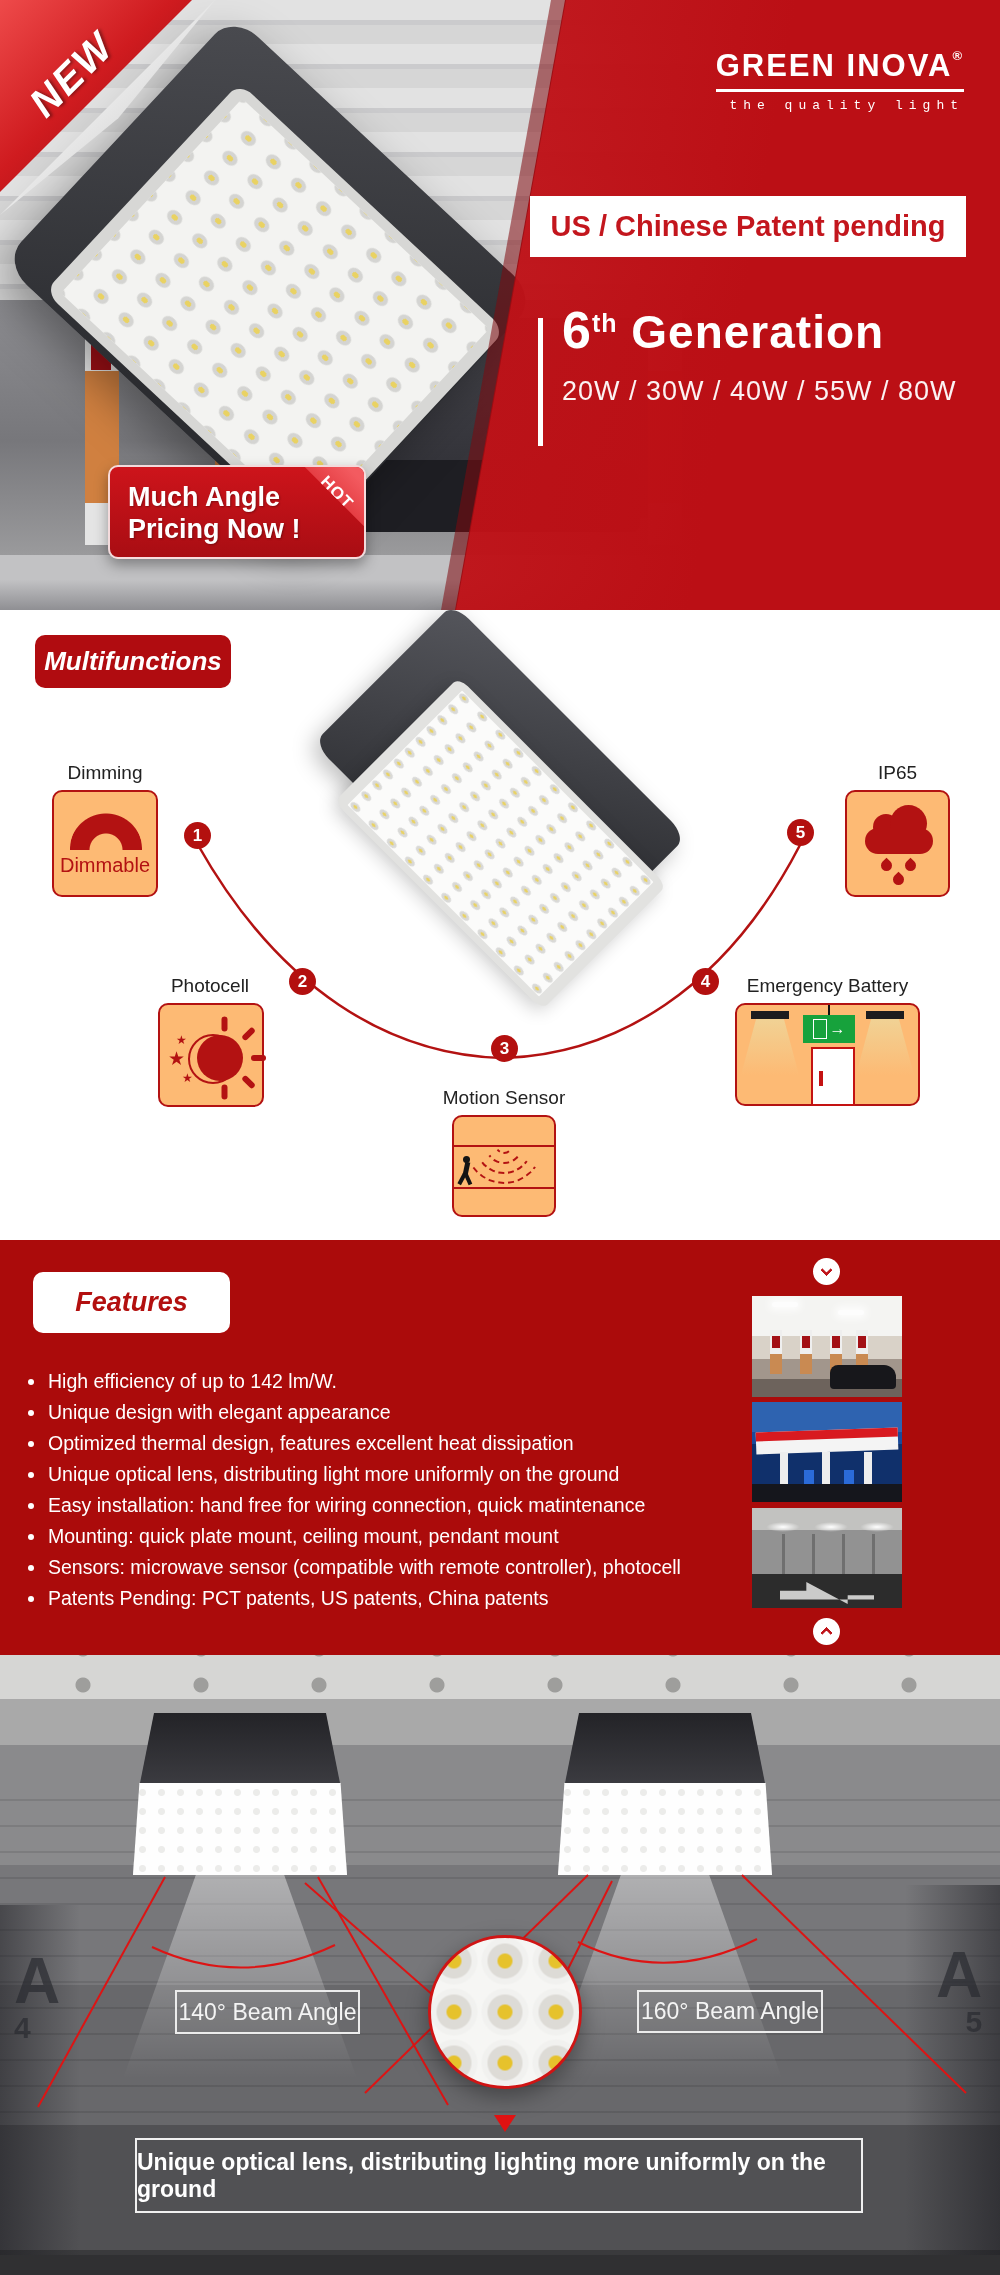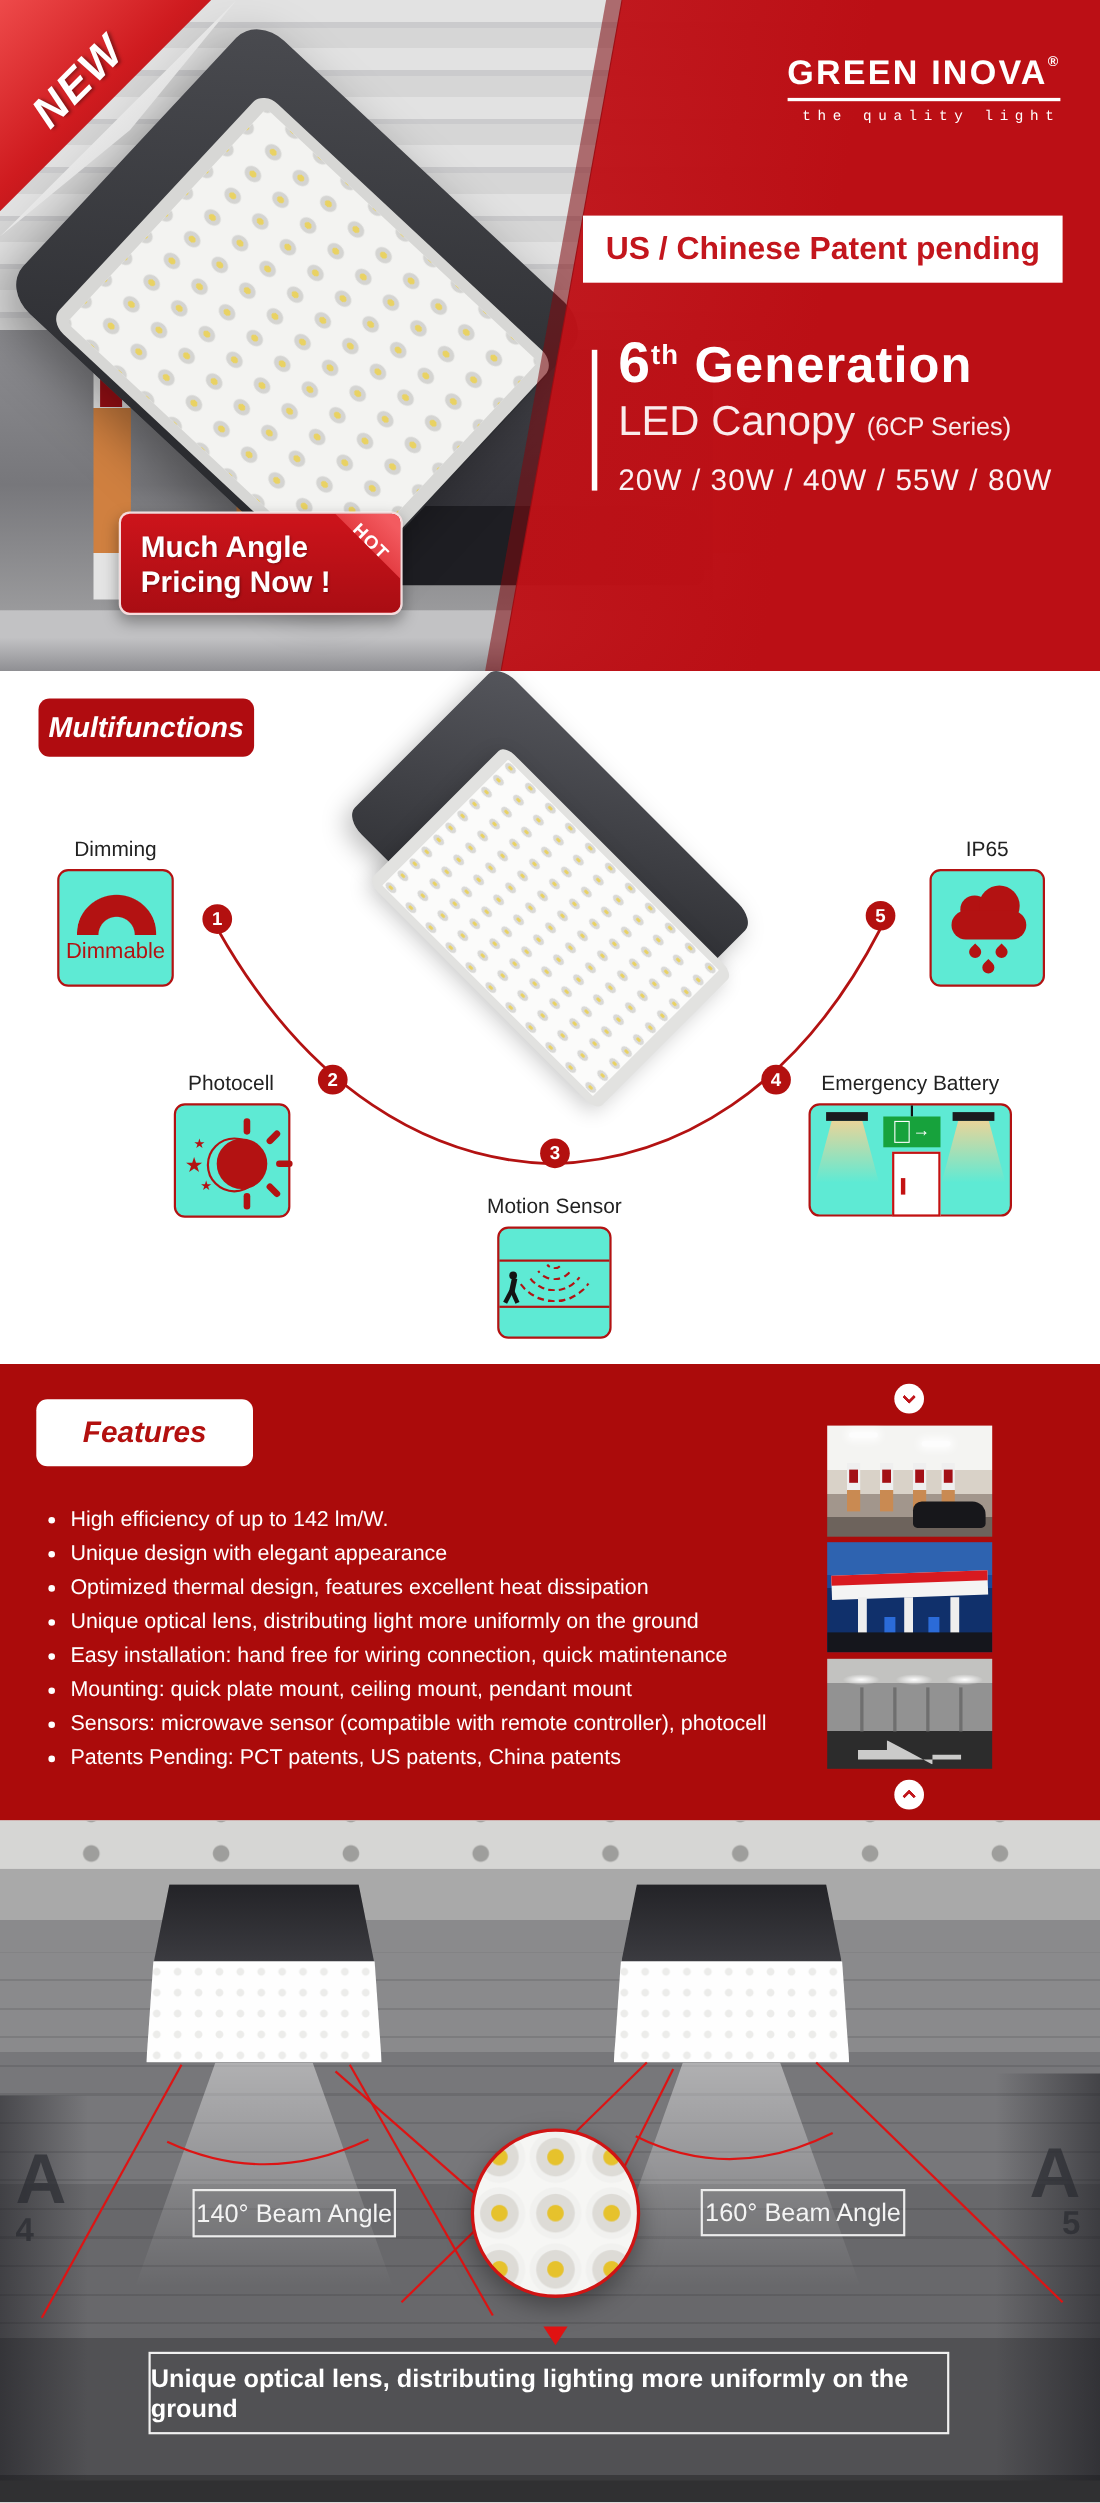--- a/index.html
+++ b/index.html
@@ -76,21 +76,21 @@
   .mp-body { position:absolute; left:350px; top:30px; width:300px; height:300px; border-radius:20px;
     background:linear-gradient(135deg,#55565c,#2a2b2f 75%); transform:rotate(45deg) scale(1.1,.66); box-shadow:0 14px 26px rgba(0,0,0,.25); }
   .mp-face { position:absolute; left:363px; top:96px; width:275px; height:275px; border-radius:12px;
     background-color:#fbfbfa; border:11px solid #e2e2e0; transform:rotate(45deg) scale(1.07,.64);
     background-image:
       radial-gradient(circle, #e9d263 0 2px, rgba(0,0,0,0) 2.6px),
       radial-gradient(circle, #d9d9d7 0 5px, rgba(0,0,0,0) 6px);
     background-size:24px 24px, 24px 24px; background-position:center; box-shadow:0 10px 22px rgba(0,0,0,.18); }
 
   .co-label { position:absolute; text-align:center; color:#222; font-size:19px; }
-  .co-box { position:absolute; background:#5eead4; border:2px solid #b31212; border-radius:10px; }
+  .co-box { position:absolute; background:#fdba74; border:2px solid #b31212; border-radius:10px; }
 
   .dim-arc { position:absolute; left:16px; top:20px; width:72px; height:38px; border-radius:72px 72px 0 0;
     background:radial-gradient(circle at 50% 100%, rgba(0,0,0,0) 0 16px, #b31212 17px 36px, rgba(0,0,0,0) 37px); }
   .dim-text { position:absolute; left:0; top:62px; width:100%; text-align:center; color:#b31212; font-size:20px; }
 
   .sun-core { position:absolute; left:37px; top:30px; width:46px; height:46px; border-radius:50%; background:#b31212; }
   .sun-ring { position:absolute; left:28px; top:29px; width:50px; height:50px; border-radius:50%; border:2px solid #b31212; }
   .ray { position:absolute; left:57px; top:50px; width:15px; height:6px; border-radius:3px; background:#b31212; }
   .star { position:absolute; color:#b31212; }
 
@@ -117,21 +117,21 @@
   .cloud-c2 { position:absolute; left:43px; top:13px; width:37px; height:37px; border-radius:50%; background:#b31212; }
   .drop { position:absolute; width:11px; height:11px; background:#b31212; border-radius:0 50% 50% 50%; transform:rotate(45deg); }
 
   .num-circle { position:absolute; width:27px; height:27px; border-radius:50%; background:#b3100f; color:#fff; font-weight:bold; font-size:17px; display:flex; align-items:center; justify-content:center; z-index:4; }
   #multi svg.arc-svg { position:absolute; left:0; top:0; z-index:3; pointer-events:none; }
 
   
   #features { position:absolute; left:0; top:1240px; width:1000px; height:415px; background:#ab0b0b; overflow:hidden; }
   .ft-badge { position:absolute; left:33px; top:32px; width:197px; height:61px; background:#fff; border-radius:10px; display:flex; align-items:center; justify-content:center; }
   .ft-badge span { color:#b3100f; font-weight:bold; font-style:italic; font-size:27px; }
-  .ft-list { position:absolute; left:40px; top:126px; width:700px; list-style:none; }
+  .ft-list { position:absolute; left:24px; top:126px; width:700px; list-style:none; }
   .ft-list li { position:relative; padding-left:24px; color:#fff; font-size:19.5px; line-height:31px; white-space:nowrap; }
   .ft-list li::before { content:""; position:absolute; left:4px; top:13px; width:6px; height:6px; border-radius:50%; background:#fff; }
   .thumb { position:absolute; left:752px; width:150px; overflow:hidden; }
   .chev-btn { position:absolute; left:813px; width:27px; height:27px; border-radius:50%; background:#fff; display:flex; align-items:center; justify-content:center; cursor:pointer; }
   .chev { width:9px; height:9px; border-right:3px solid #c0161c; border-bottom:3px solid #c0161c; border-radius:1px; }
   .chev.down { transform:rotate(45deg) translate(-1px,-1px); }
   .chev.up { transform:rotate(-135deg) translate(-1px,-1px); }
 
   .th1 { top:56px; height:101px; background:linear-gradient(180deg,#f4f4f2 0 40%, #d9d2c8 40% 62%, #a2968c 62% 82%, #6d635c 82%); }
   .th1 .tpillar { position:absolute; top:34px; width:12px; height:44px; background:linear-gradient(180deg,#efefef 0 55%, #c98a52 55%); }
@@ -229,21 +229,20 @@
       <div class="brand-tagline">the quality light</div>
     </div>
 
     <div class="patent-banner">
       <span>US / Chinese Patent pending</span>
     </div>
 
     <div class="gen-bar"></div>
     <div class="gen-block">
       <div class="gen-line1"><span class="gen-num">6</span><span class="gen-sup">th</span><span> Generation</span></div>
-      <div class="gen-line2"><span>LED Canopy </span><span class="gen-series">(6CP Series)</span></div>
       <div class="gen-line3">20W / 30W / 40W / 55W / 80W</div>
     </div>
 
     <div class="promo-box">
       <div class="promo-text">
         <div>Much Angle</div>
         <div>Pricing Now !</div>
       </div>
       <div class="promo-hot">
           <span>HOT</span>

